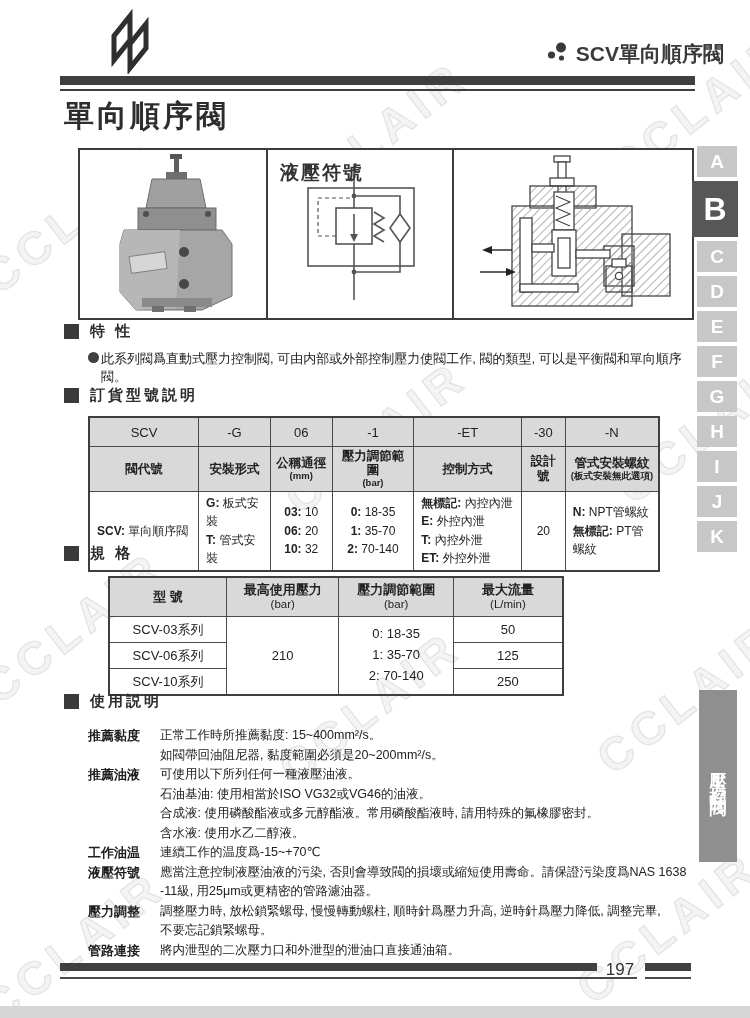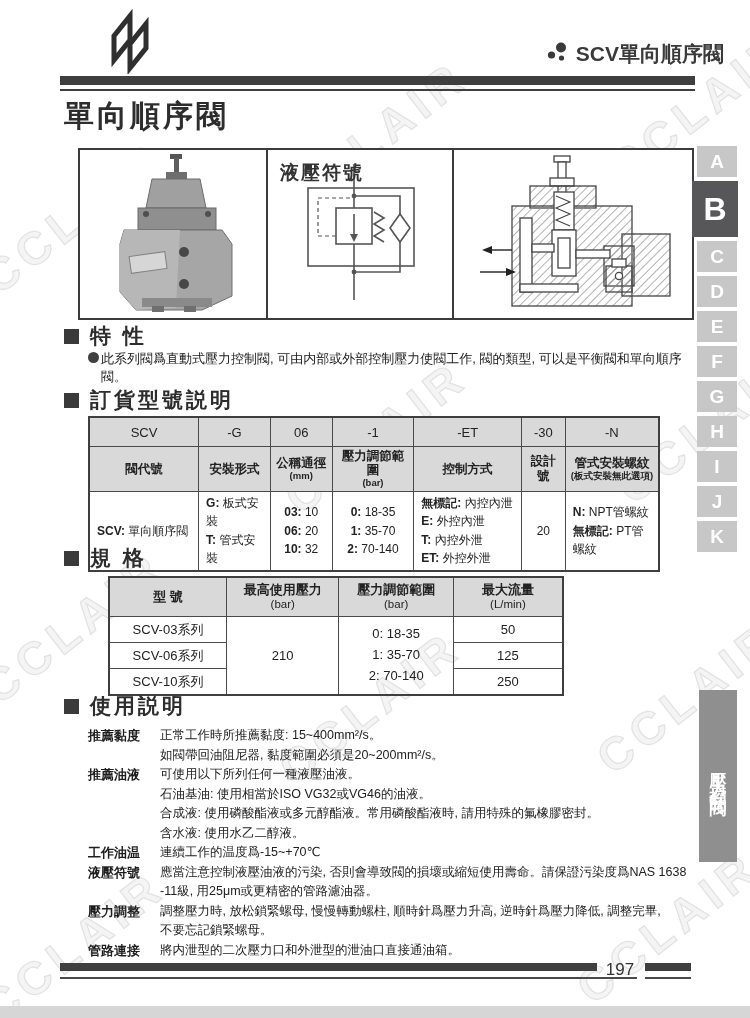--- a/index.html
+++ b/index.html
@@ -31,21 +31,21 @@
 
   
   .tabs{position:absolute;left:697px;top:146px;width:40px;z-index:3;}
   .tab{width:40px;height:31px;margin-bottom:4px;background:#c7c7c7;color:#ffffff;font-weight:bold;
       font-size:19px;display:flex;align-items:center;justify-content:center;}
   .tab.active{width:46px;height:56px;margin-left:-5px;background:#57575a;font-size:32px;}
 
   
   .sec{position:absolute;display:flex;align-items:center;gap:11px;z-index:2;}
   .sec .sq{width:15px;height:15px;background:#3a3a3a;flex:none;}
-  .sec .st{font-size:21px;font-weight:bold;color:#2d2d2d;letter-spacing:3px;}
+  .sec .st{font-size:15px;font-weight:bold;color:#2d2d2d;letter-spacing:3px;}
 
   .feature-line{position:absolute;left:88px;top:350px;display:flex;align-items:flex-start;gap:2px;
       font-size:13px;color:#222;z-index:2;width:600px;}
   .feature-line .dot{width:11px;height:11px;border-radius:50%;background:#3f3f3f;flex:none;margin-top:2px;}
 
   
   table{border-collapse:collapse;z-index:2;}
   .otable{position:absolute;left:88px;top:416px;width:572px;font-size:12px;color:#222;}
   .otable td,.otable th{border:1px solid #4a4a4a;padding:2px 4px;}
   .otable{border:2px solid #3f3f3f;}

